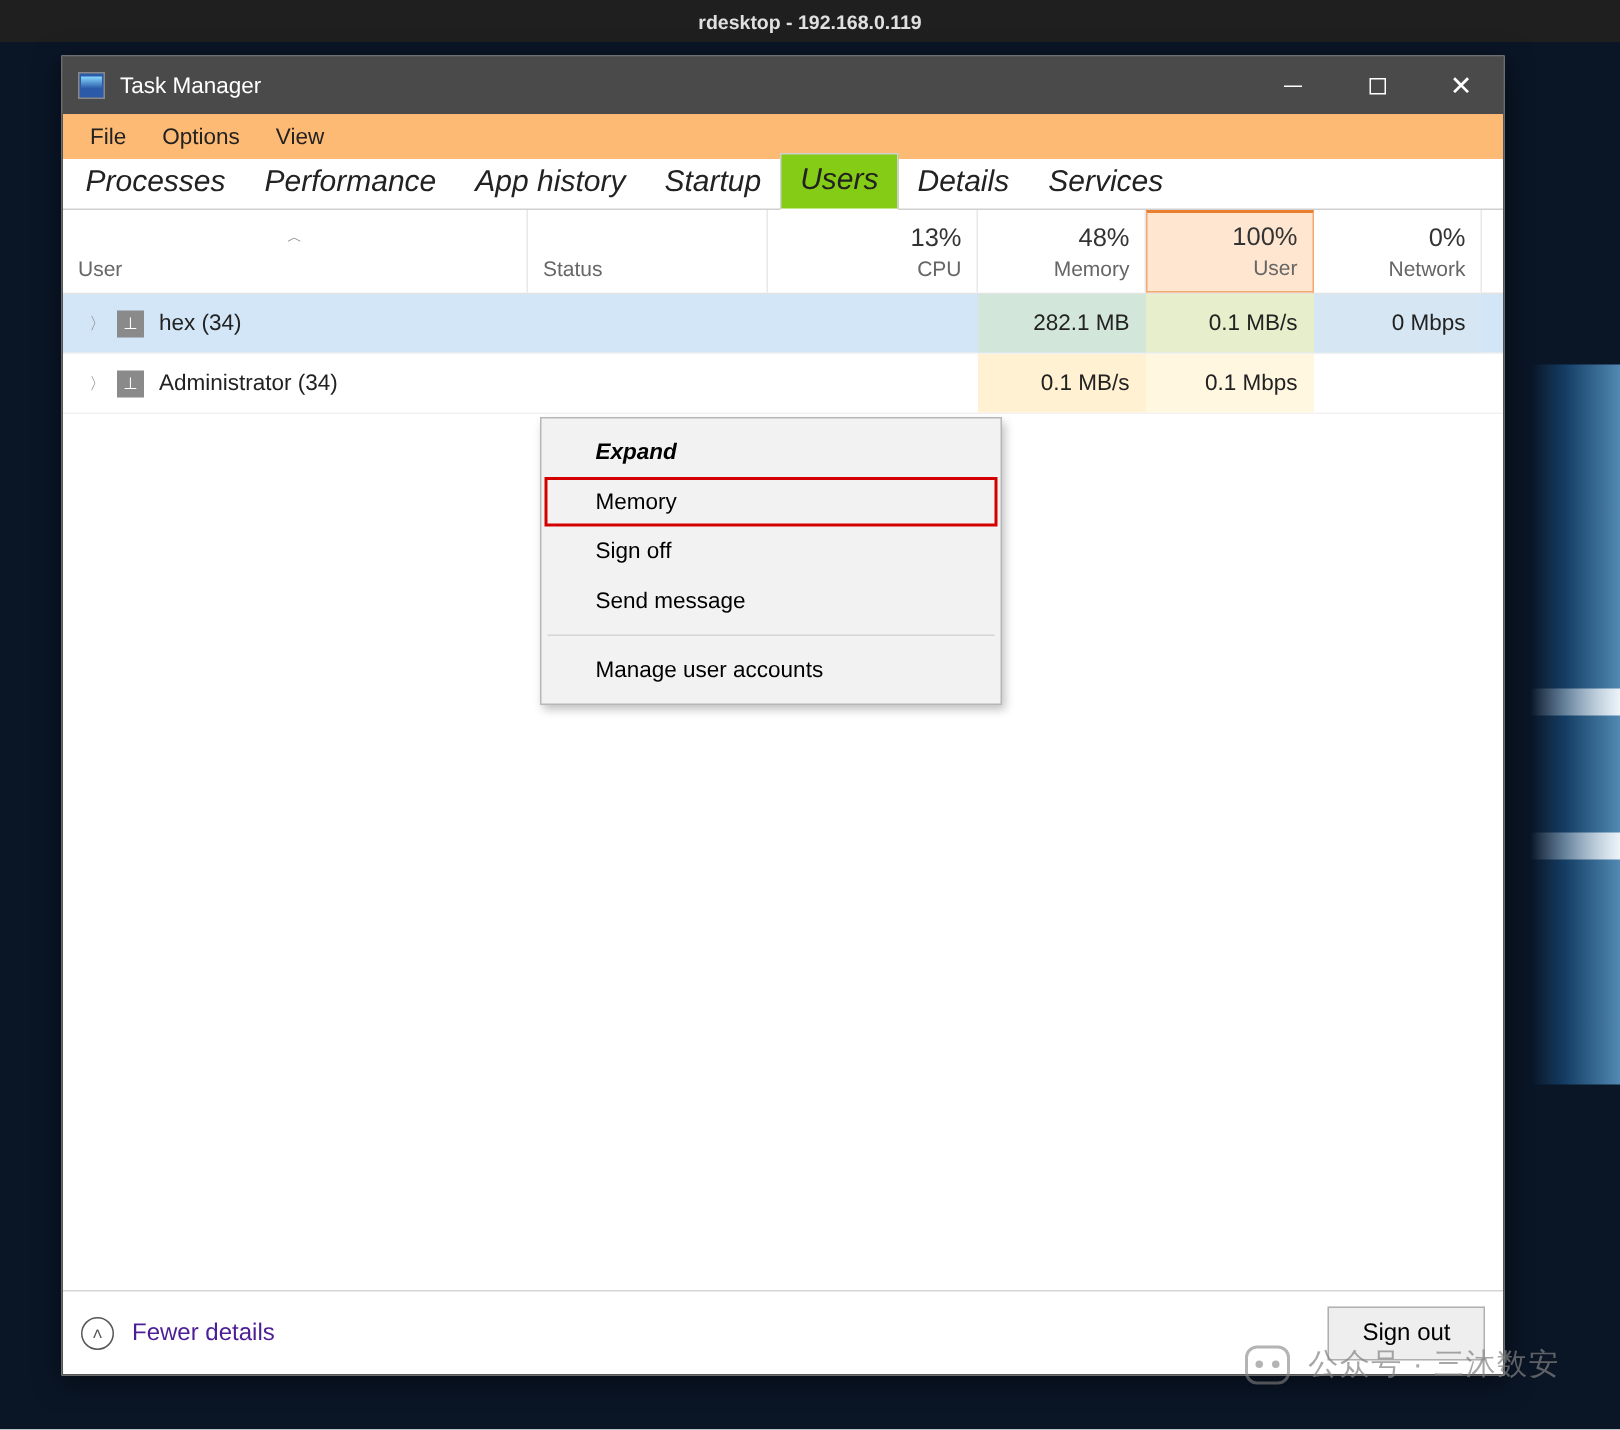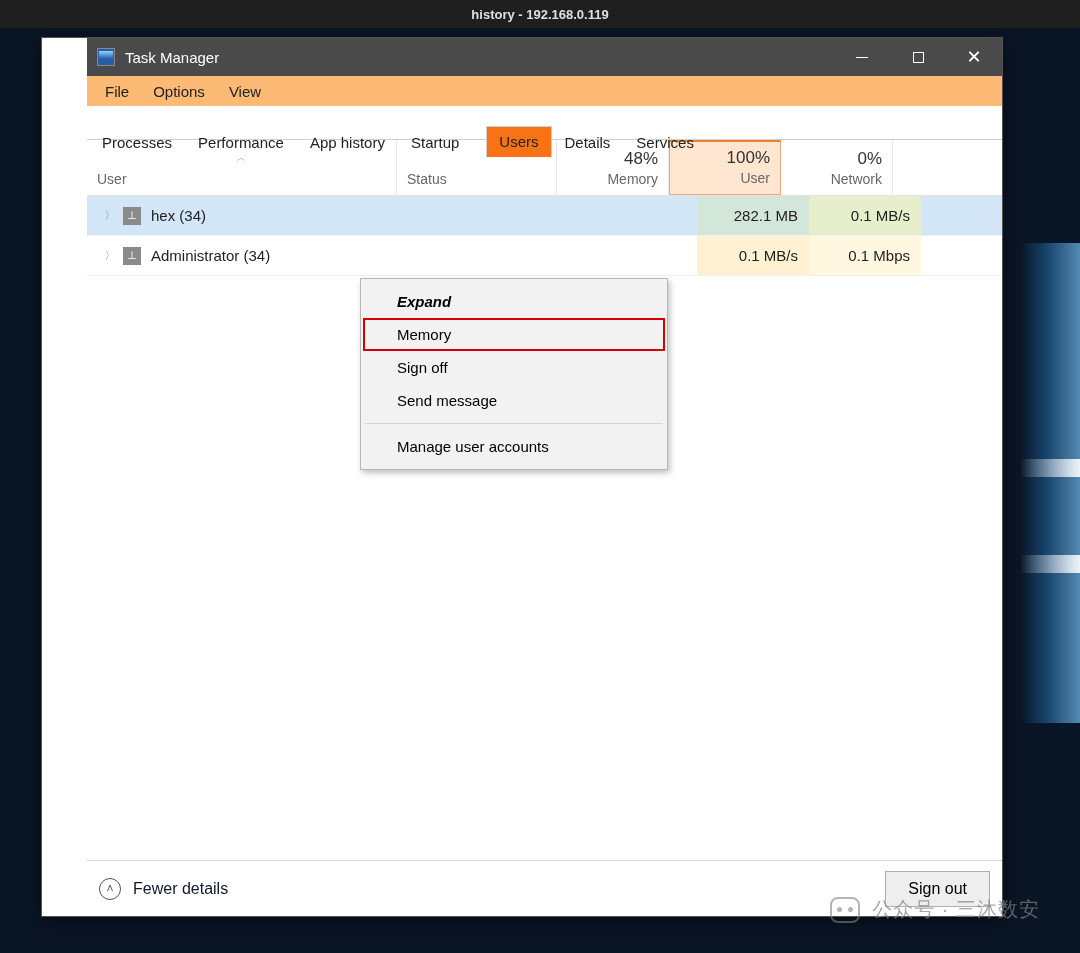--- a/index.html
+++ b/index.html
@@ -23,21 +23,21 @@
     content:""; position:absolute; right:0; width:60px; height:18px;
     background: linear-gradient(90deg, rgba(255,255,255,0) 0%, rgba(255,255,255,0.9) 100%);
   }
   .wallpaper-light:before { top: 45%; }
   .wallpaper-light:after  { top: 65%; }
 
   .tm-window {
     position: absolute; left: 41px; top: 37px; width: 962px; height: 880px;
     background: #fff; border: 1px solid #555;
     box-shadow: 0 4px 18px rgba(0,0,0,0.5);
-    display: flex; flex-direction: column; padding-left: 45px;
+    display: flex; flex-direction: column;
   }
   .tm-titlebar {
     height: 38px; background: #4a4a4a; color: #fff;
     display: flex; align-items: center; padding-left: 10px;
     font-size: 15px;
   }
   .tm-title-icon {
     width: 18px; height: 18px; margin-right: 10px;
     background: #2a5aa8; border: 1px solid #888; position: relative;
   }
@@ -58,25 +58,25 @@
     height: 30px; background:#fdba74; display:flex; align-items:center;
     padding: 0 6px; font-size:15px; color:#222;
   }
   .tm-menuitem { padding: 4px 12px; }
 
   .tm-tabs {
     height: 34px; display:flex; align-items:flex-end; padding:0 2px;
     border-bottom:1px solid #d0d0d0; background:#fff;
   }
   .tm-tab {
-    padding: 6px 12px 7px 12px; font-size:15px; color:#222;
-    border:1px solid transparent; border-bottom:none; position:relative; top:19px;
+    padding: 6px 12px 7px 12px; font-size:20px; color:#222;
+    border:1px solid transparent; border-bottom:none; position:relative; top:1px;font-style:italic;
   }
   .tm-tab.active {
-    background:#f97316; border:1px solid #d0d0d0; border-bottom:1px solid #fff;margin-left:14px;
+    background:#84cc16; border:1px solid #d0d0d0; border-bottom:1px solid #fff;
   }
 
   .tm-table { flex:1; display:flex; flex-direction:column; background:#fff; font-size:15px; color:#222; }
   .tm-thead { display:flex; border-bottom:1px solid #e3e3e3; }
   .tm-th {
     display:flex; flex-direction:column; justify-content:flex-end;
     padding:6px 10px 8px 10px; border-right:1px solid #e8e8e8;
     background:#fff;
   }
   .tm-th .pct { text-align:right; font-size:17px; color:#333; }
@@ -123,21 +123,21 @@
 
   .tm-footer {
     height:56px; border-top:1px solid #d6d6d6; background:#fff;
     display:flex; align-items:center; padding:0 12px;
   }
   .fewer-circle {
     width:22px; height:22px; border:1.5px solid #555; border-radius:50%;
     display:flex; align-items:center; justify-content:center; margin-right:12px;
     font-size:12px; color:#555;
   }
-  .fewer-text { font-size:16px; color:#0f172a; }
+  .fewer-text { font-size:16px; color:#4c1d95; }
   .footer-spacer { flex:1; }
   .signout-btn {
     padding:8px 22px; border:1px solid #b0b0b0; background:#eee; font-size:16px;
   }
 
   .watermark {
     position:absolute; right:40px; bottom:30px; display:flex; align-items:center;
     color:rgba(130,130,130,0.7); font-size:20px; letter-spacing:1px;
   }
   .wm-icon {
@@ -148,21 +148,21 @@
     content:""; position:absolute; background:rgba(130,130,130,0.6); border-radius:50%;
     width:5px; height:5px; top:8px;
   }
   .wm-icon:before{ left:5px; } .wm-icon:after{ right:5px; }
 </style>
 </head>
 <body>
 
 <div class="desktop">
   <div class="desktop-titlebar">
-    <span>history - 192.168.0.119</span>
+    <span>rdesktop - 192.168.0.119</span>
   </div>
   <div class="wallpaper-light"></div>
 
   <div class="tm-window">
 
     <div class="tm-titlebar">
       <div class="tm-title-icon"></div>
       <span>Task Manager</span>
       <div class="tm-title-spacer"></div>
       <div class="tm-winbtn">
@@ -194,20 +194,24 @@
 
     <div class="tm-table">
       <div class="tm-thead">
         <div class="tm-th user col-user">
           <span class="sort-caret">︿</span>
           <span class="lbl">User</span>
         </div>
         <div class="tm-th status col-status">
           <span class="lbl">Status</span>
         </div>
+        <div class="tm-th col-cpu">
+          <span class="pct">13%</span>
+          <span class="lbl">CPU</span>
+        </div>
         <div class="tm-th col-memory">
           <span class="pct">48%</span>
           <span class="lbl">Memory</span>
         </div>
         <div class="tm-th disk col-disk">
           <span class="pct">100%</span>
           <span class="lbl">User</span>
         </div>
         <div class="tm-th col-network">
           <span class="pct">0%</span>
@@ -218,20 +222,21 @@
       <div class="tm-row selected">
         <div class="tm-cell col-user">
           <span class="expand">〉</span>
           <span class="user-icon">⊥</span>
           <span>hex (34)</span>
         </div>
         <div class="tm-cell col-status"></div>
         <div class="tm-cell col-cpu right"></div>
         <div class="tm-cell col-memory right mem-sel">282.1 MB</div>
         <div class="tm-cell col-disk right dsk-sel">0.1 MB/s</div>
+        <div class="tm-cell col-network right net-sel">0 Mbps</div>
       </div>
 
       <div class="tm-row">
         <div class="tm-cell col-user">
           <span class="expand">〉</span>
           <span class="user-icon">⊥</span>
           <span>Administrator (34)</span>
         </div>
         <div class="tm-cell col-status"></div>
         <div class="tm-cell col-cpu right"></div>

